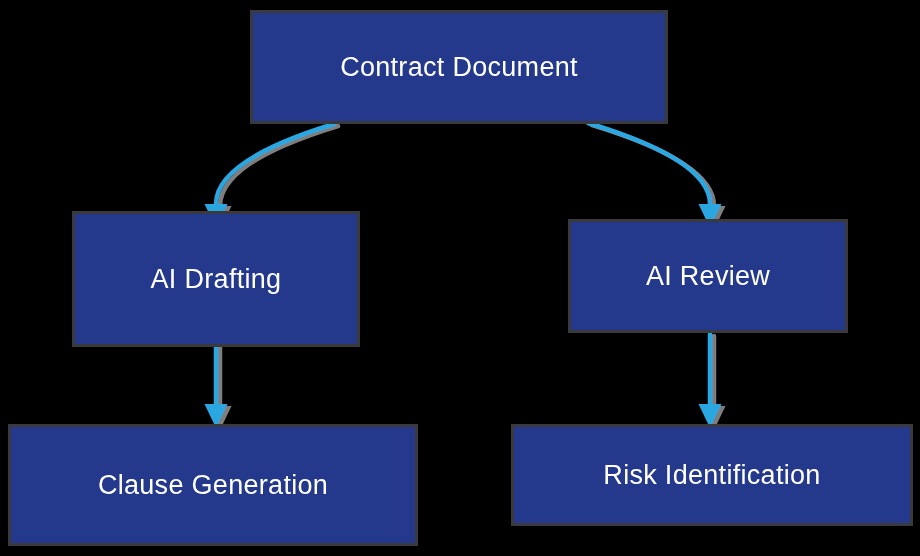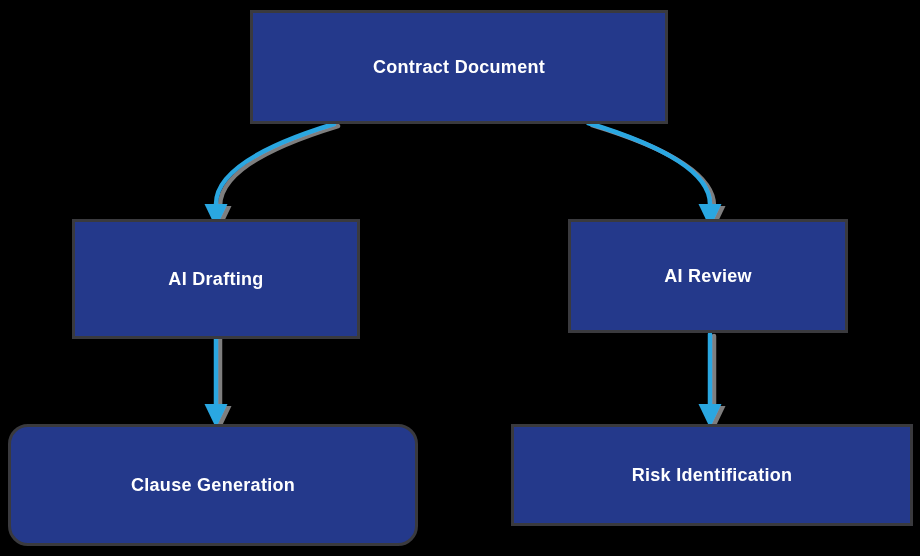--- a/index.html
+++ b/index.html
@@ -23,29 +23,29 @@
   .edge-head{fill:var(--arrow);stroke:none;}
   .node{
     position:absolute;
     box-sizing:border-box;
     background:var(--node-fill);
     border:3px solid var(--node-border);
     display:flex;align-items:center;justify-content:center;
   }
   .node-label{
     color:var(--node-text);
-    font-size:18px;
-    font-weight:700;
+    font-size:27px;
+    font-weight:400;
     letter-spacing:0.3px;
     white-space:nowrap;
   }
   .node-contract{left:250px;top:10px;width:418px;height:114px;}
-  .node-drafting{left:72px;top:219px;width:288px;height:120px;}
+  .node-drafting{left:72px;top:211px;width:288px;height:136px;}
   .node-review{left:568px;top:219px;width:280px;height:114px;}
-  .node-clause{left:8px;top:424px;width:410px;height:122px;border-radius:20px;}
+  .node-clause{left:8px;top:424px;width:410px;height:122px;}
   .node-risk{left:511px;top:424px;width:402px;height:102px;}
 </style>
 </head>
 <body>
 
 <div class="stage">
 
   <svg class="edges" viewBox="0 0 920 556" xmlns="http://www.w3.org/2000/svg" aria-hidden="true">
     <defs>
       <filter id="edge-shadow" x="-30%" y="-30%" width="160%" height="160%">

